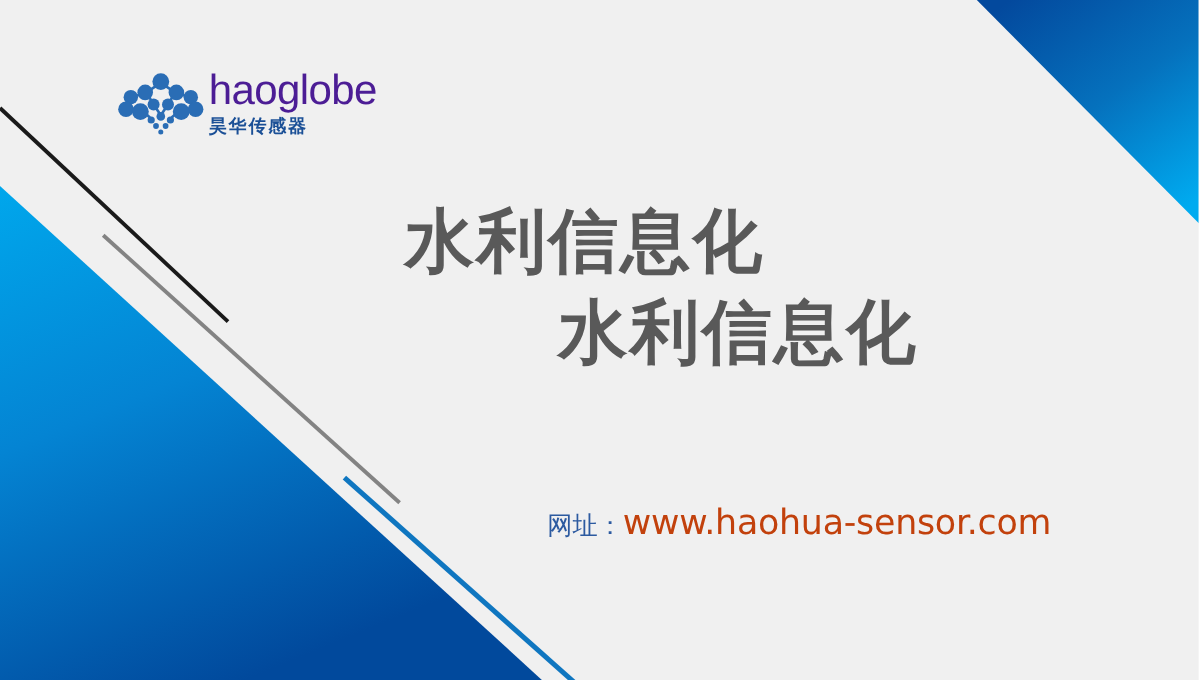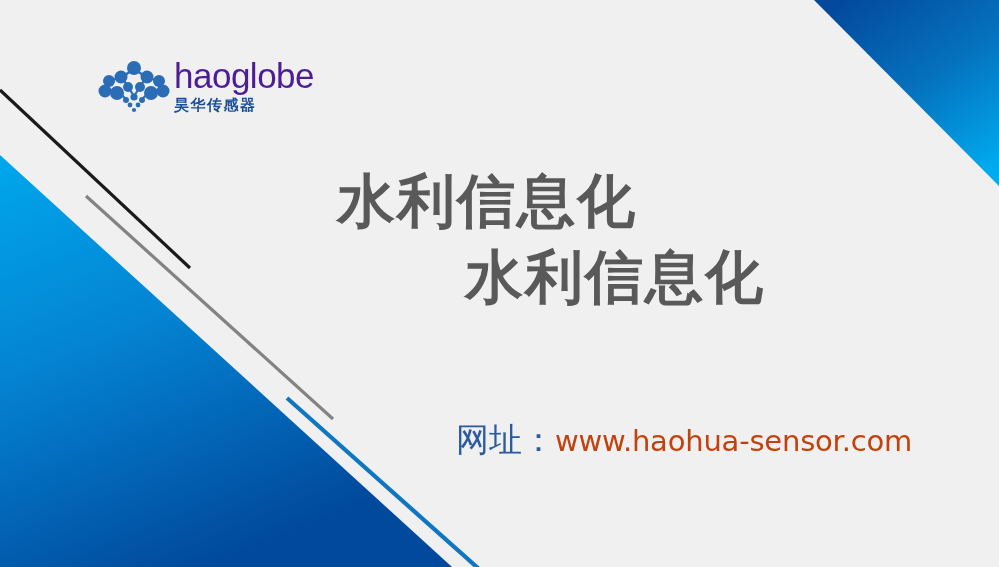--- a/index.html
+++ b/index.html
@@ -98,21 +98,21 @@
 
   
   #website-block {
     position: absolute;
     left: 456px;
     top: 418px;
     white-space: nowrap;
   }
   #website-block .w-label {
     font-family: "DejaVu Sans", sans-serif;
-    font-size: 33px;
+    font-size: 21px;
     color: #2c5aa0;
     vertical-align: baseline;
   }
   #website-block .w-url {
     font-family: "DejaVu Sans", sans-serif;
     font-size: 29px;
     color: #c2410c;
     vertical-align: baseline;
     letter-spacing: -0.2px;
   }

